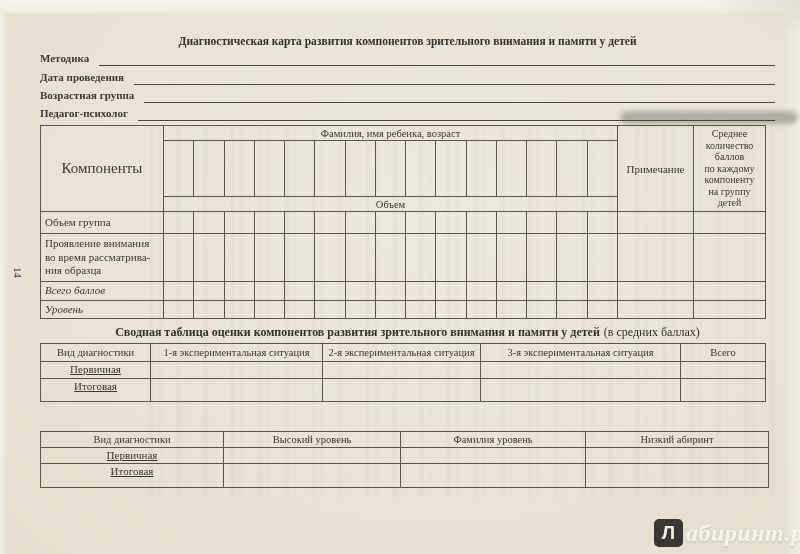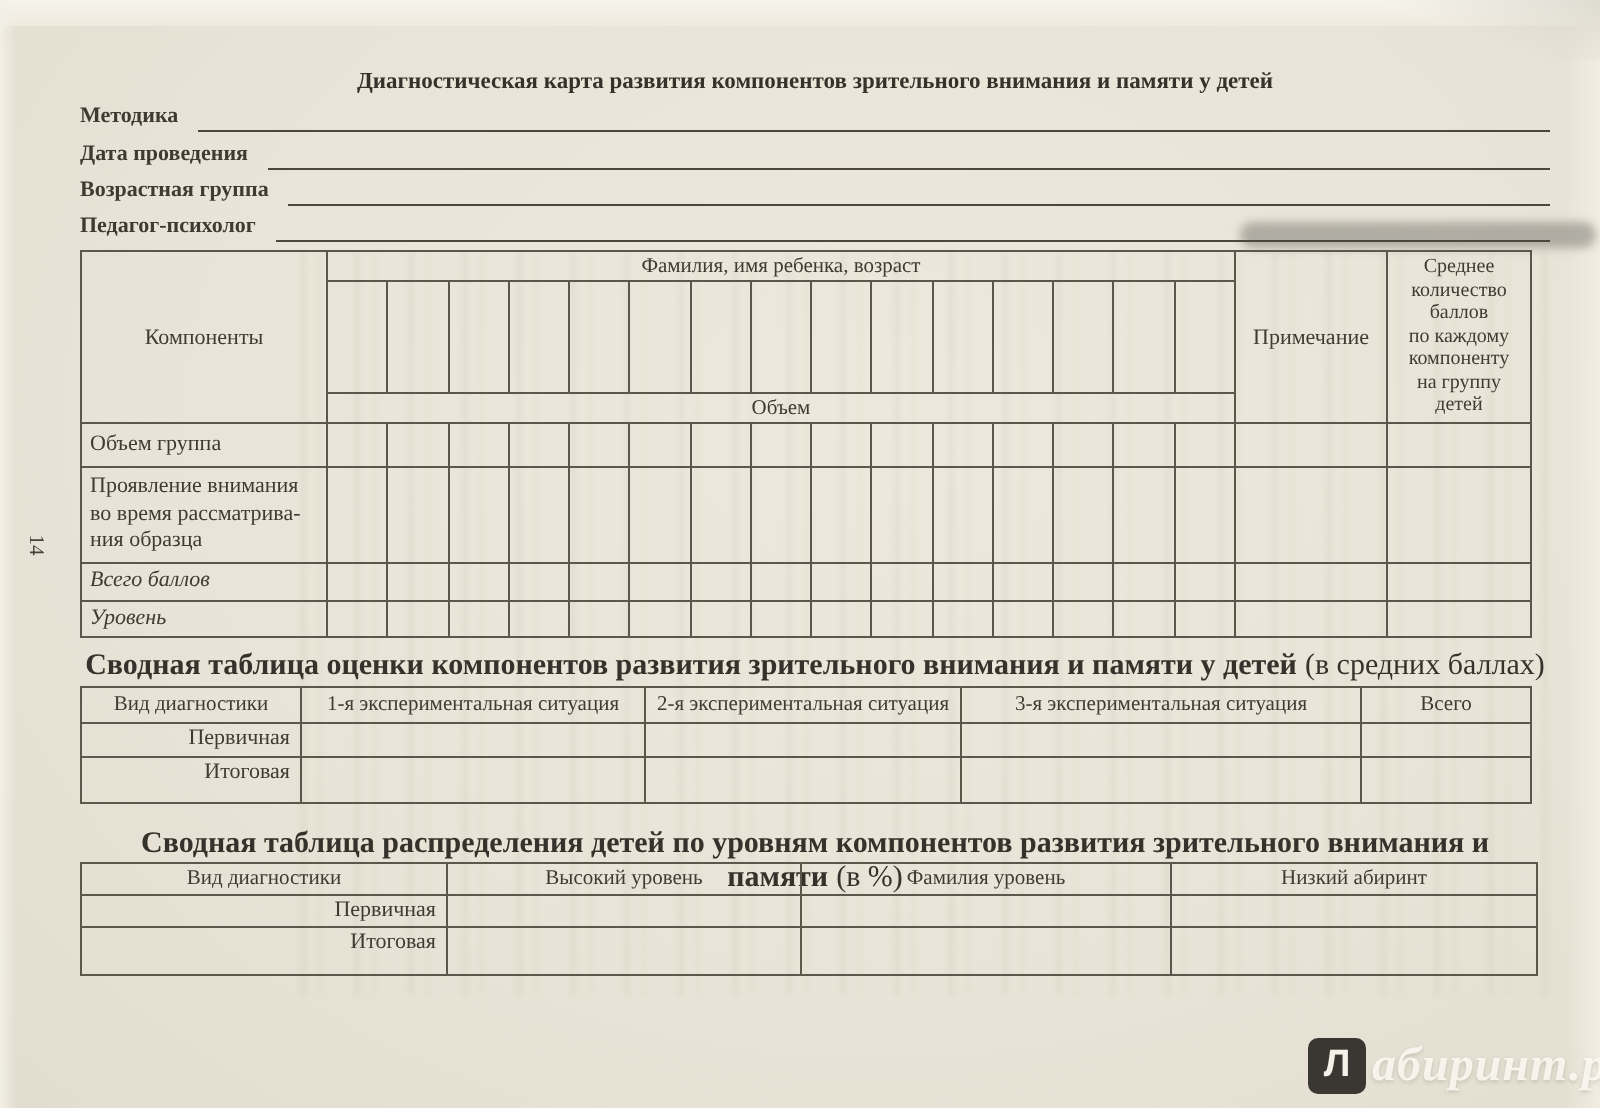--- a/index.html
+++ b/index.html
@@ -32,35 +32,35 @@
 
   .field { position:absolute; left:40px; width:735px; height:17px; display:flex; align-items:flex-start; }
   .field-label { font-weight:bold; font-size:11px; white-space:nowrap; padding-right:10px; line-height:14px; }
   .field-line  { flex:1; border-bottom:1px solid #4c473d; height:14px; }
 
   table { border-collapse:collapse; table-layout:fixed; }
   td { border:1px solid #5d574b; padding:0 2px; font-size:10.5px; vertical-align:middle;
        overflow:hidden; color:#3f3b33; }
 
   .tbl-main { position:absolute; left:40px; top:125px; width:726px; }
-  .th-components { text-align:center; font-size:11px; }
+  .th-components { text-align:center; font-size:15px; }
   .th-name  { text-align:center; font-size:10.5px; }
   .th-bally { text-align:center; font-size:10.5px; }
   .th-note  { text-align:center; font-size:11px; }
   .th-avg   { text-align:center; font-size:10px; line-height:11.5px; white-space:pre-line; padding:0 1px; }
   .rowlabel { text-align:left; padding:1px 4px; font-size:11px; line-height:13.5px; white-space:pre-line; }
   .italic .rowlabel { font-style:italic; }
 
-  .sum-title { position:absolute; left:40px; width:735px; text-align:center; font-size:15px; color:#35322b; }
+  .sum-title { position:absolute; left:40px; width:735px; text-align:center; font-size:12px; color:#35322b; }
   .sum-title .tb { font-weight:bold; }
   .sum-title .tn { font-weight:normal; margin-left:4px; }
 
   .tbl-sum { position:absolute; left:40px; }
   .tbl-sum td.hdr { text-align:center; font-size:10.5px;margin-top:16px; }
-  .tbl-sum td.rl  { text-align:right; padding:1px 5px; font-size:11px; vertical-align:top; }
+  .tbl-sum td.rl  { text-align:center; padding:1px 5px; font-size:11px; vertical-align:top;text-decoration:underline; }
 
   .pagenum { position:absolute; left:12px; top:267px; font-size:10.5px; color:#46423a;
              transform:rotate(90deg); transform-origin:center; }
 
   .wm { position:absolute; left:654px; top:519px; display:flex; align-items:center; }
   .wm-box { width:29px; height:28px; background:#3a3733; border-radius:5px; color:#f4f1e9;
             display:flex; align-items:center; justify-content:center;
             font-family:"Liberation Sans", sans-serif; font-weight:bold; font-size:19px; }
   .wm-text { margin-left:3px; font-family:"Liberation Serif", serif; font-weight:bold; font-style:italic;
              font-size:24px; color:rgba(255,253,246,0.82); letter-spacing:0.5px;
@@ -254,23 +254,20 @@
     <tr style="height:23px">
       <td class="rl">Итоговая</td>
       <td></td>
       <td></td>
       <td></td>
       <td></td>
     </tr>
   </tbody>
     </table>
 
-  <div class="sum-title" style="top:414px">
-    <span class="tb">Сводная таблица распределения детей по уровням компонентов развития зрительного внимания и памяти</span><span class="tn">(в %)</span>
-  </div>
 
   <table class="tbl-sum" style="top:431px; width:728px">
     <colgroup>
       <col style="width:183px">
         <col style="width:177px">
         <col style="width:185px">
         <col style="width:183px">
     </colgroup>
     <tbody>
         <tr style="height:16px">

